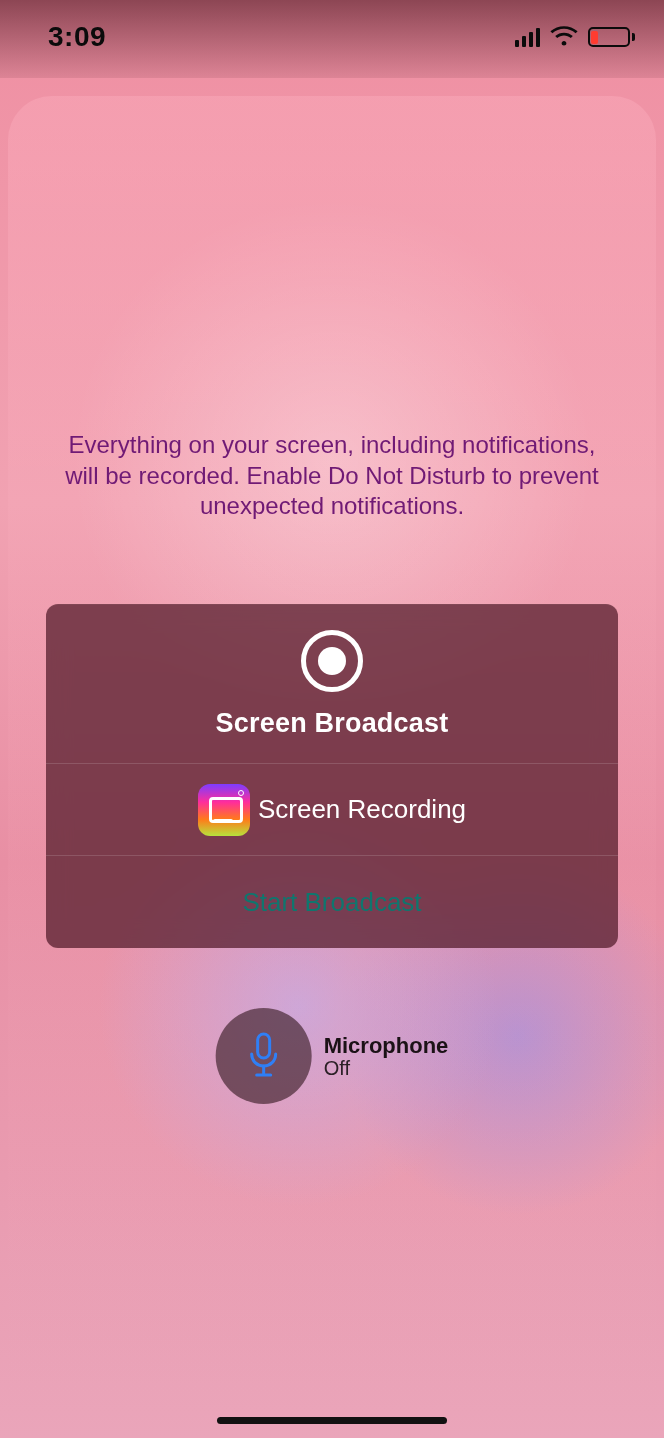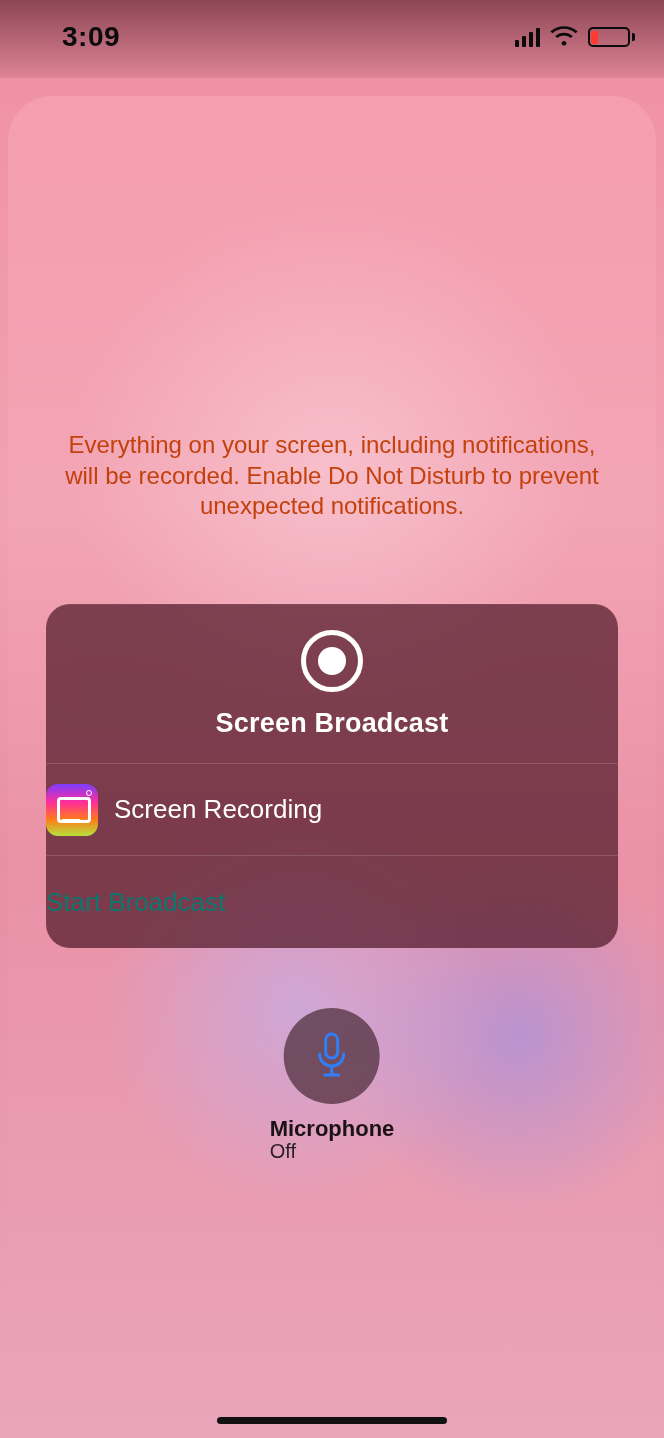--- a/index.html
+++ b/index.html
@@ -16,21 +16,21 @@
   .topShade {
     position: absolute; top: 0; left: 0; right: 0; height: 78px;
     background: linear-gradient(180deg, rgba(60,10,20,0.55), rgba(60,10,20,0.1));
     pointer-events: none;
   }
 
   
   .status-bar {
     position: absolute; top: 0; left: 0; right: 8px; height: 60px;
     display: flex; justify-content: space-between; align-items: center;
-    padding: 14px 26px 0 62px; color: #0b0b0b; font-weight: 600;
+    padding: 14px 26px 0 48px; color: #0b0b0b; font-weight: 600;
   }
   .status-time { font-size: 28px; letter-spacing: 0.5px; }
   .status-icons { display: flex; align-items: center; gap: 10px; }
   .sig { display: flex; align-items: flex-end; gap: 2.5px; height: 20px; }
   .sig span { width: 4.5px; background: #0b0b0b; border-radius: 1px; display: block; }
   .sig span:nth-child(1){height:7px;} .sig span:nth-child(2){height:11px;}
   .sig span:nth-child(3){height:15px;} .sig span:nth-child(4){height:19px;}
   .batt-wrap { position: relative; width: 42px; height: 20px; }
   .batt-body {
     position: absolute; inset: 0; border: 2px solid #0b0b0b; border-radius: 5px;
@@ -48,45 +48,45 @@
   .sheet {
     position: absolute; top: 96px; left: 8px; right: 8px; bottom: 0;
     border-radius: 44px 44px 0 0;
     background: linear-gradient(180deg, rgba(255,180,195,0.35), rgba(255,180,195,0.10) 40%, rgba(255,180,195,0.0));
     pointer-events: none;
   }
 
   
   .warn {
     position: absolute; top: 430px; left: 60px; right: 60px;
-    color: #c2410c; font-size: 24px; font-weight: 500; text-align: center; line-height: 1.28;
+    color: #701a75; font-size: 24px; font-weight: 500; text-align: center; line-height: 1.28;
   }
 
   
   .card {
     position: absolute; left: 46px; right: 46px; top: 604px;
     background: rgba(80,25,40,0.72);
     backdrop-filter: blur(12px);
-    border-radius: 24px; overflow: hidden;
+    border-radius: 12px; overflow: hidden;
     box-shadow: 0 1px 0 rgba(255,255,255,0.04) inset;
   }
   .card-head {
     display: flex; flex-direction: column; align-items: center;
     padding: 26px 20px 24px 20px;
     border-bottom: 1px solid rgba(255,255,255,0.14);
   }
   .rec-outer {
     width: 62px; height: 62px; border: 5px solid #fff; border-radius: 50%;
     display: flex; align-items: center; justify-content: center; margin-bottom: 16px;
   }
   .rec-inner { width: 28px; height: 28px; background: #fff; border-radius: 50%; }
   .card-head-title { color: #ffffff; font-size: 27px; font-weight: 600; letter-spacing: 0.2px; }
 
   .card-row {
-    display: flex; align-items: center; justify-content: flex-start; gap: 16px;
+    display: flex; align-items: center; justify-content: center; gap: 8px;
     height: 92px; border-bottom: 1px solid rgba(255,255,255,0.14);
     color: #fff; font-size: 26px; font-weight: 500; cursor: pointer;
   }
   .card-row:last-child { border-bottom: none; }
   .app-icon {
     width: 52px; height: 52px; border-radius: 12px; position: relative; overflow: hidden;
     background: linear-gradient(180deg, #7d3cff 0%, #ff2d9b 35%, #ff7a1a 68%, #b7e23c 100%);
     flex: 0 0 auto;
   }
   .app-icon::before {
@@ -99,21 +99,21 @@
   }
   .app-dot {
     position: absolute; right: 6px; top: 6px; width: 6px; height: 6px;
     border: 1.5px solid #fff; border-radius: 50%;
   }
   .start-row { color: #0f766e; font-weight: 400; }
 
   
   .mic-block {
     position: absolute; left: 50%; top: 1008px; transform: translateX(-50%);
-    display: flex; flex-direction: column; align-items: center; gap: 12px;
+    display: flex; flex-direction: row; align-items: center; gap: 12px;
   }
   .mic-btn {
     width: 96px; height: 96px; border-radius: 50%;
     background: rgba(60,30,40,0.65); display: flex; align-items: center; justify-content: center;
     cursor: pointer;
   }
   .mic-label { color: #1b1216; font-size: 22px; font-weight: 600; text-align: center; }
   .mic-state { color: #2a1f25; font-size: 20px; font-weight: 400; text-align: left; margin-top: -2px; }
 
   

